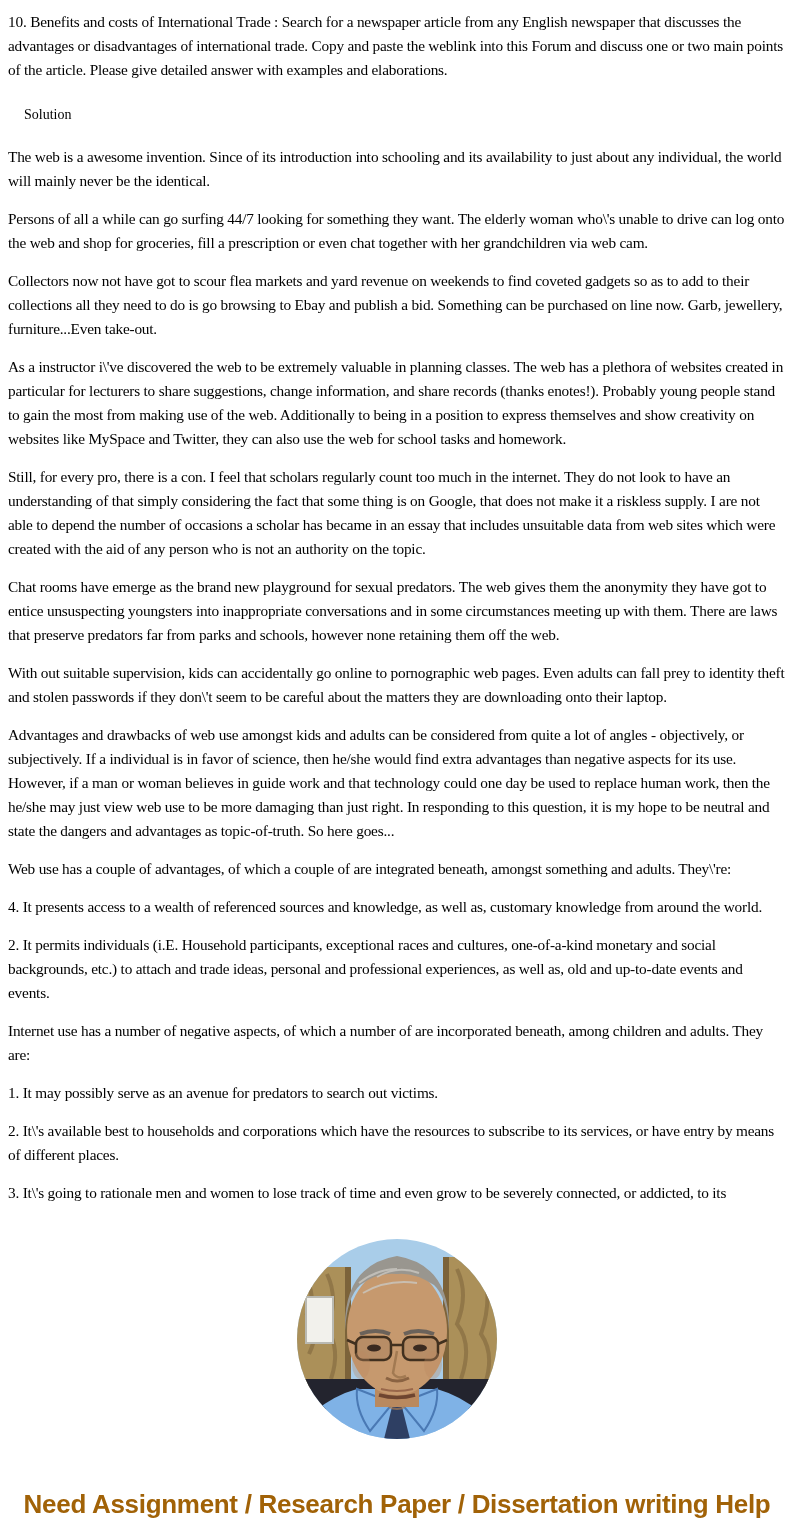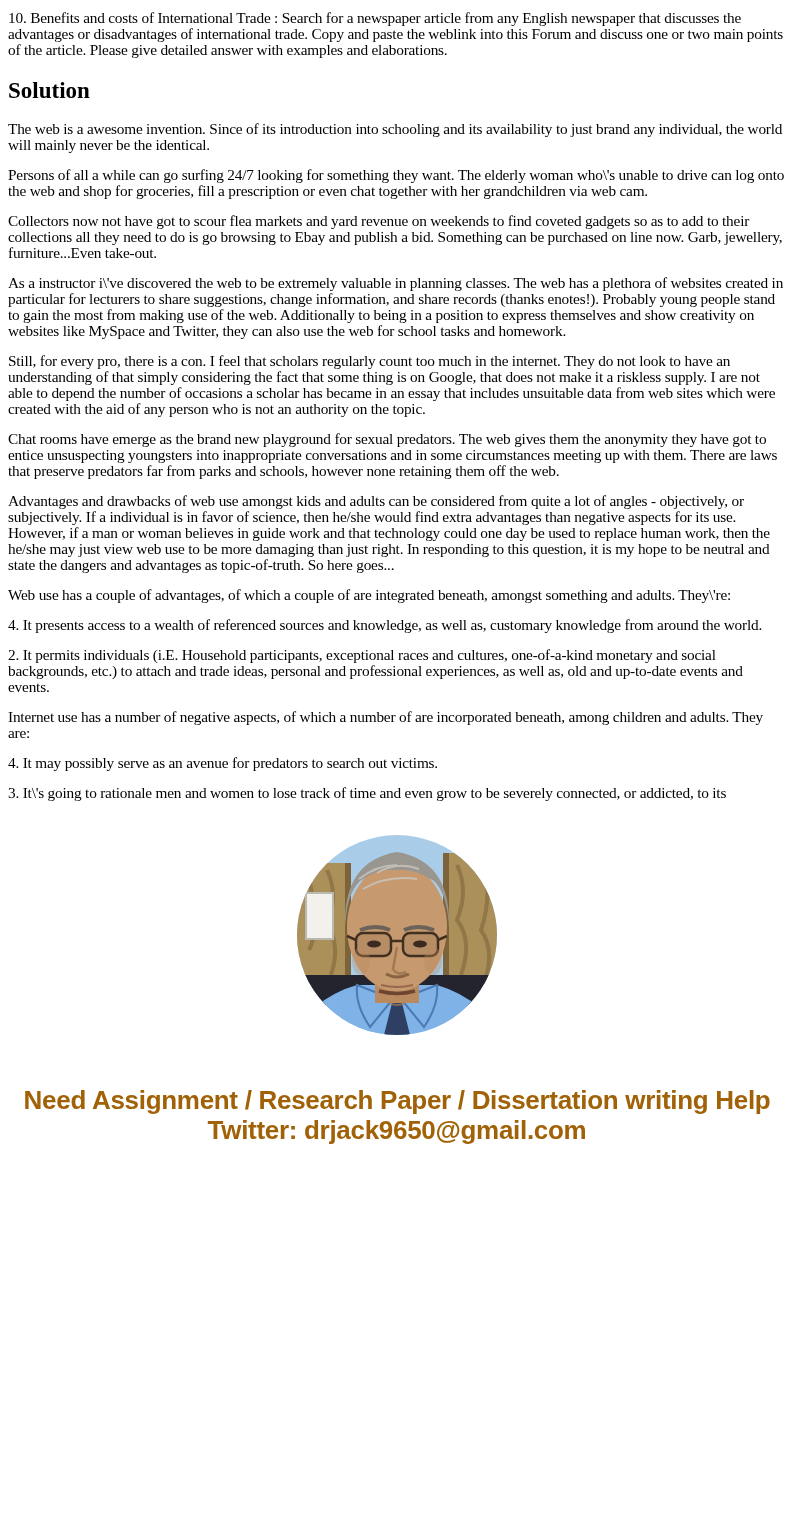--- a/index.html
+++ b/index.html
@@ -7,32 +7,32 @@
     width: 794px;
     min-height: 1523px;
     background: #ffffff;
     color: #000000;
     box-sizing: border-box;
     padding: 8px 8px 0 8px;
     font-family: "Liberation Serif", serif;
   }
   .doc p {
     font-size: 15.3px;
-    line-height: 16px;
+    line-height: 24px;
     letter-spacing: -0.2px;
     margin: 14px 0;
     text-align: left;
   }
   .doc p.first { margin-top: 2px; }
   .doc h3 {
     font-family: "Liberation Serif", serif;
-    font-weight: bold;
-    font-size: 23px;
+    font-weight: normal;
+    font-size: 14px;
     line-height: 22px;
-    margin: 22px 0 19px 0;
+    margin: 22px 0 19px 16px;
   }
   .photo-wrap {
     width: 200px;
     height: 200px;
     margin: 34px auto 0 auto;
   }
   .photo-wrap svg { display: block; }
   .footer {
     margin: 50px auto 0 auto;
     max-width: 762px;
@@ -45,32 +45,34 @@
     color: #a16207;
     padding-bottom: 30px;
   }
 </style>
 </head>
 <body>
 
 <main class="doc">
   <p class="first">10. Benefits and costs of International Trade : Search for a newspaper article from any English newspaper that discusses the advantages or disadvantages of international trade. Copy and paste the weblink into this Forum and discuss one or two main points of the article. Please give detailed answer with examples and elaborations.</p>
   <h3>Solution</h3>
-  <p>The web is a awesome invention. Since of its introduction into schooling and its availability to just brand any individual, the world will mainly never be the identical.</p>
-  <p>Persons of all a while can go surfing 24/7 looking for something they want. The elderly woman who\'s unable to drive can log onto the web and shop for groceries, fill a prescription or even chat together with her grandchildren via web cam.</p>
+  <p>The web is a awesome invention. Since of its introduction into schooling and its availability to just about any individual, the world will mainly never be the identical.</p>
+  <p>Persons of all a while can go surfing 44/7 looking for something they want. The elderly woman who\'s unable to drive can log onto the web and shop for groceries, fill a prescription or even chat together with her grandchildren via web cam.</p>
   <p>Collectors now not have got to scour flea markets and yard revenue on weekends to find coveted gadgets so as to add to their collections all they need to do is go browsing to Ebay and publish a bid. Something can be purchased on line now. Garb, jewellery, furniture...Even take-out.</p>
   <p>As a instructor i\'ve discovered the web to be extremely valuable in planning classes. The web has a plethora of websites created in particular for lecturers to share suggestions, change information, and share records (thanks enotes!). Probably young people stand to gain the most from making use of the web. Additionally to being in a position to express themselves and show creativity on websites like MySpace and Twitter, they can also use the web for school tasks and homework.</p>
   <p>Still, for every pro, there is a con. I feel that scholars regularly count too much in the internet. They do not look to have an understanding of that simply considering the fact that some thing is on Google, that does not make it a riskless supply. I are not able to depend the number of occasions a scholar has became in an essay that includes unsuitable data from web sites which were created with the aid of any person who is not an authority on the topic.</p>
   <p>Chat rooms have emerge as the brand new playground for sexual predators. The web gives them the anonymity they have got to entice unsuspecting youngsters into inappropriate conversations and in some circumstances meeting up with them. There are laws that preserve predators far from parks and schools, however none retaining them off the web.</p>
+  <p>With out suitable supervision, kids can accidentally go online to pornographic web pages. Even adults can fall prey to identity theft and stolen passwords if they don\'t seem to be careful about the matters they are downloading onto their laptop.</p>
   <p>Advantages and drawbacks of web use amongst kids and adults can be considered from quite a lot of angles - objectively, or subjectively. If a individual is in favor of science, then he/she would find extra advantages than negative aspects for its use. However, if a man or woman believes in guide work and that technology could one day be used to replace human work, then the he/she may just view web use to be more damaging than just right. In responding to this question, it is my hope to be neutral and state the dangers and advantages as topic-of-truth. So here goes...</p>
   <p>Web use has a couple of advantages, of which a couple of are integrated beneath, amongst something and adults. They\'re:</p>
   <p>4. It presents access to a wealth of referenced sources and knowledge, as well as, customary knowledge from around the world.</p>
   <p>2. It permits individuals (i.E. Household participants, exceptional races and cultures, one-of-a-kind monetary and social backgrounds, etc.) to attach and trade ideas, personal and professional experiences, as well as, old and up-to-date events and events.</p>
   <p>Internet use has a number of negative aspects, of which a number of are incorporated beneath, among children and adults. They are:</p>
-  <p>4. It may possibly serve as an avenue for predators to search out victims.</p>
+  <p>1. It may possibly serve as an avenue for predators to search out victims.</p>
+  <p>2. It\'s available best to households and corporations which have the resources to subscribe to its services, or have entry by means of different places.</p>
   <p>3. It\'s going to rationale men and women to lose track of time and even grow to be severely connected, or addicted, to its</p>
 </main>
 
 <div class="photo-wrap">
   <svg width="200" height="200" viewBox="0 0 200 200" role="img">
     <defs>
       <clipPath id="pc">
           <circle cx="100" cy="100" r="100"></circle>
         </clipPath>
     </defs>

